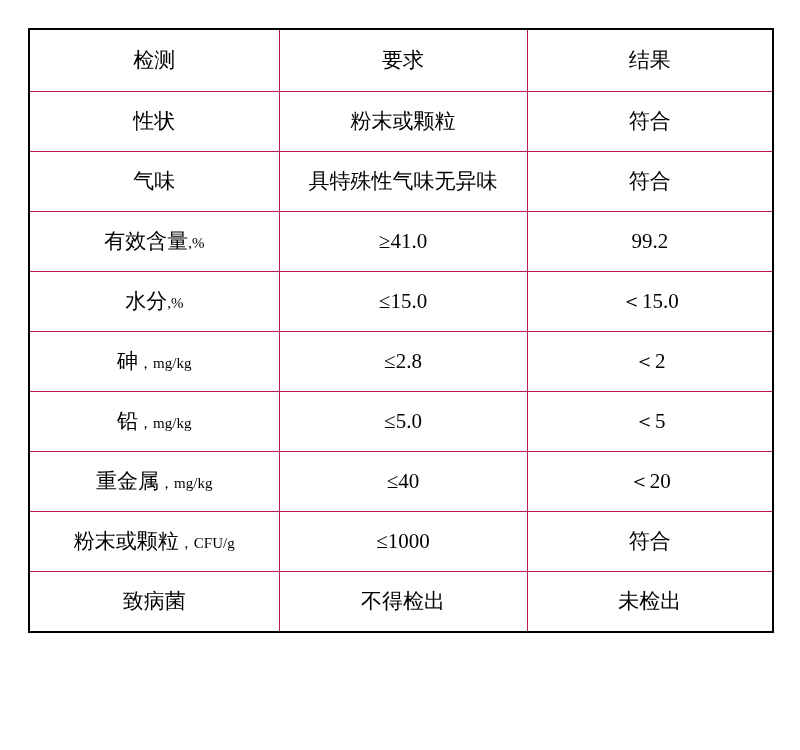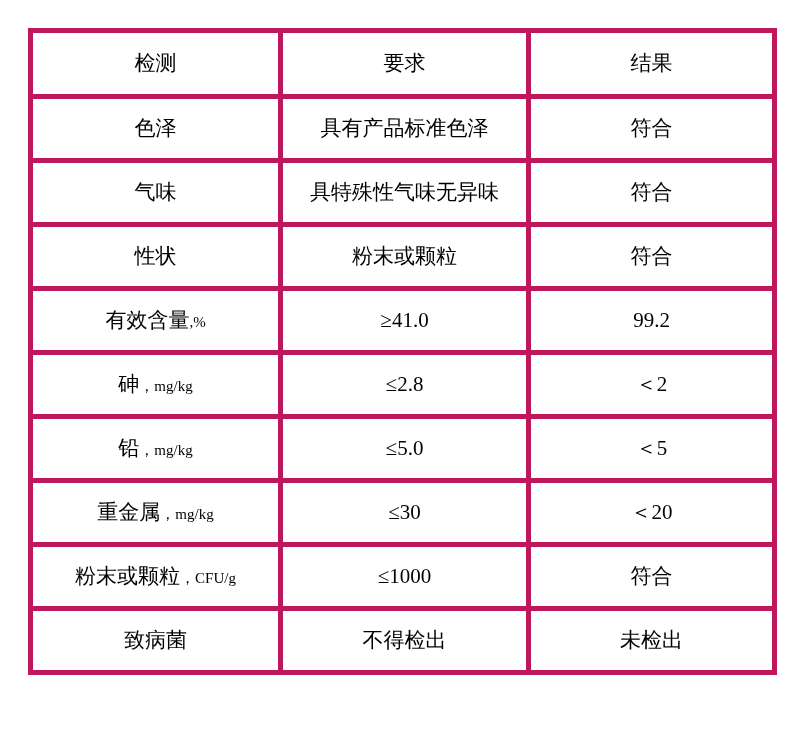--- a/index.html
+++ b/index.html
@@ -25,21 +25,21 @@
     width: 744px;
     border-collapse: collapse;
     table-layout: fixed;
     border: 2px solid #000;
   }
   table.spec col.c1 { width: 250px; }
   table.spec col.c2 { width: 248px; }
   table.spec col.c3 { width: 246px; }
 
   table.spec td {
-    border: 5px solid #be185d;
+    border: 1px solid #be185d;
     text-align: center;
     vertical-align: middle;
     height: 55px;
     font-size: 21px;
     line-height: 1.2;
     padding: 2px 4px;
     font-family: "Liberation Serif", "DejaVu Serif", serif;
   }
   table.spec tr.head td {
     height: 57px;
@@ -57,53 +57,53 @@
       <col class="c1">
         <col class="c2">
         <col class="c3">
     </colgroup>
     <tbody id="table-body">
       <tr class="head">
         <td>检测</td>
         <td>要求</td>
         <td>结果</td>
       </tr>
-    <tr>
-          <td><span>色泽</span></td>
-          <td>具有产品标准色泽</td>
+        <tr>
+          <td><span>性状</span></td>
+          <td>粉末或颗粒</td>
           <td>符合</td>
         </tr>
         <tr>
           <td><span>气味</span></td>
           <td>具特殊性气味无异味</td>
           <td>符合</td>
         </tr>
         <tr>
-          <td><span>性状</span></td>
-          <td>粉末或颗粒</td>
-          <td>符合</td>
-        </tr>
-        <tr>
           <td><span>有效含量</span><span class="unit">,%</span></td>
           <td>≥41.0</td>
           <td>99.2</td>
+        </tr>
+        <tr>
+          <td><span>水分</span><span class="unit">,%</span></td>
+          <td>≤15.0</td>
+          <td>＜15.0</td>
         </tr>
         <tr>
           <td><span>砷</span><span class="unit">，mg/kg</span></td>
           <td>≤2.8</td>
           <td>＜2</td>
         </tr>
         <tr>
           <td><span>铅</span><span class="unit">，mg/kg</span></td>
           <td>≤5.0</td>
           <td>＜5</td>
         </tr>
         <tr>
           <td><span>重金属</span><span class="unit">，mg/kg</span></td>
-          <td>≤30</td>
+          <td>≤40</td>
           <td>＜20</td>
         </tr>
         <tr>
           <td><span>粉末或颗粒</span><span class="unit">，CFU/g</span></td>
           <td>≤1000</td>
           <td>符合</td>
         </tr>
         <tr>
           <td><span>致病菌</span></td>
           <td>不得检出</td>

